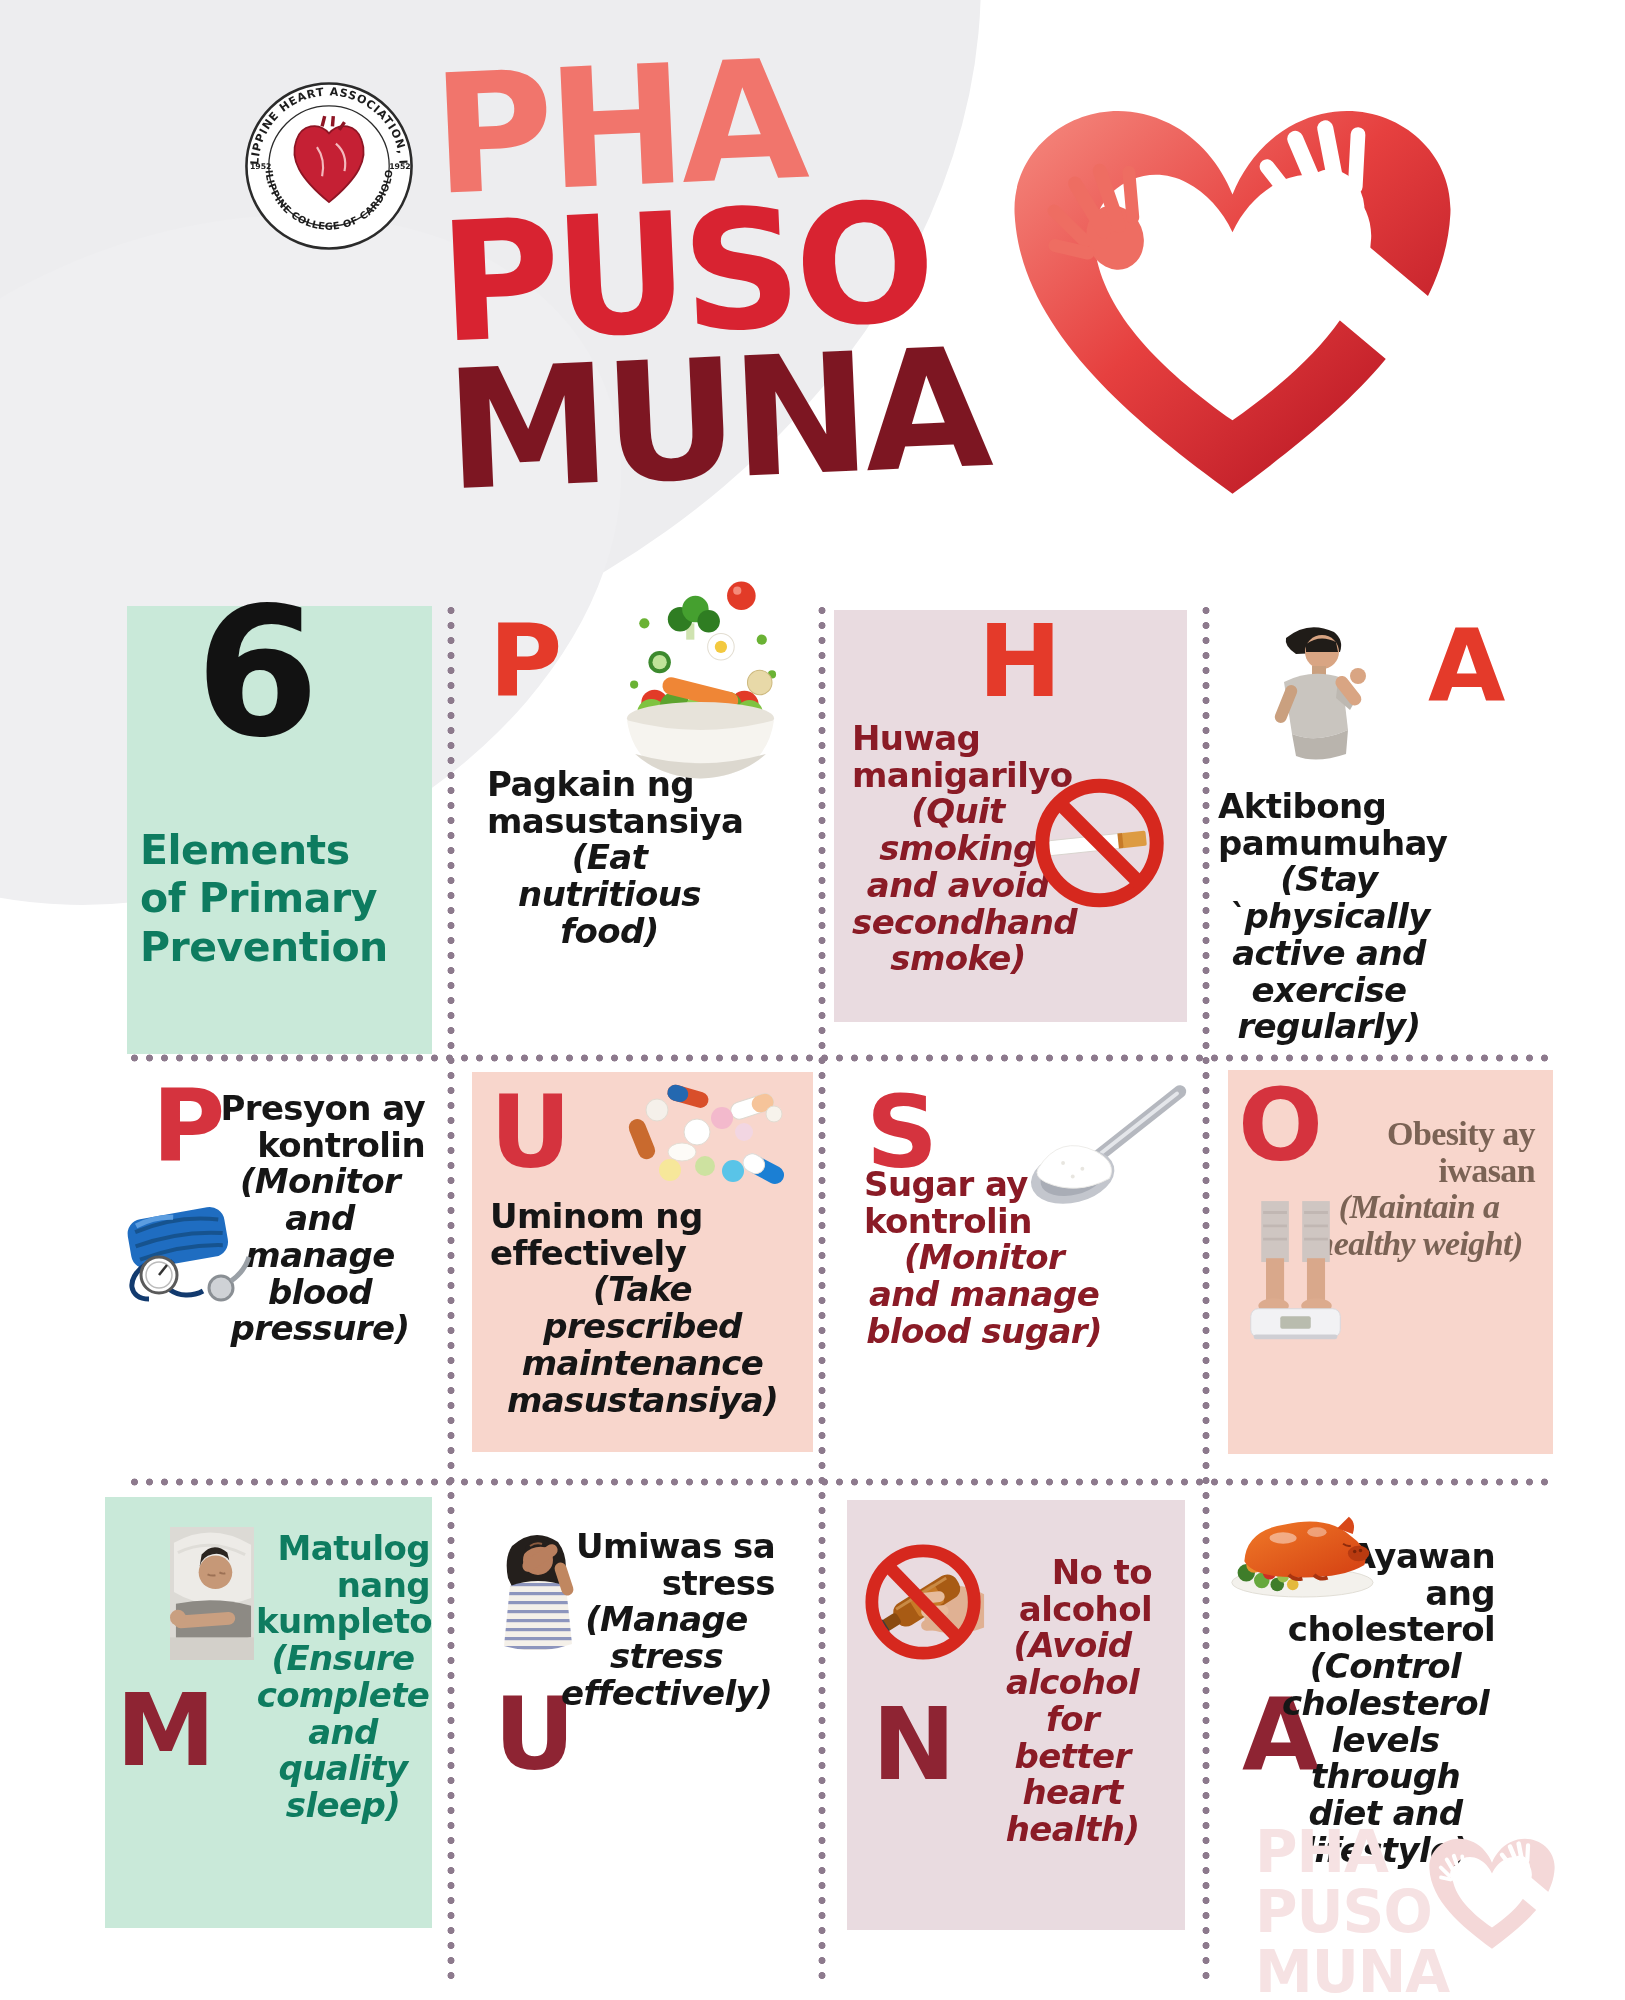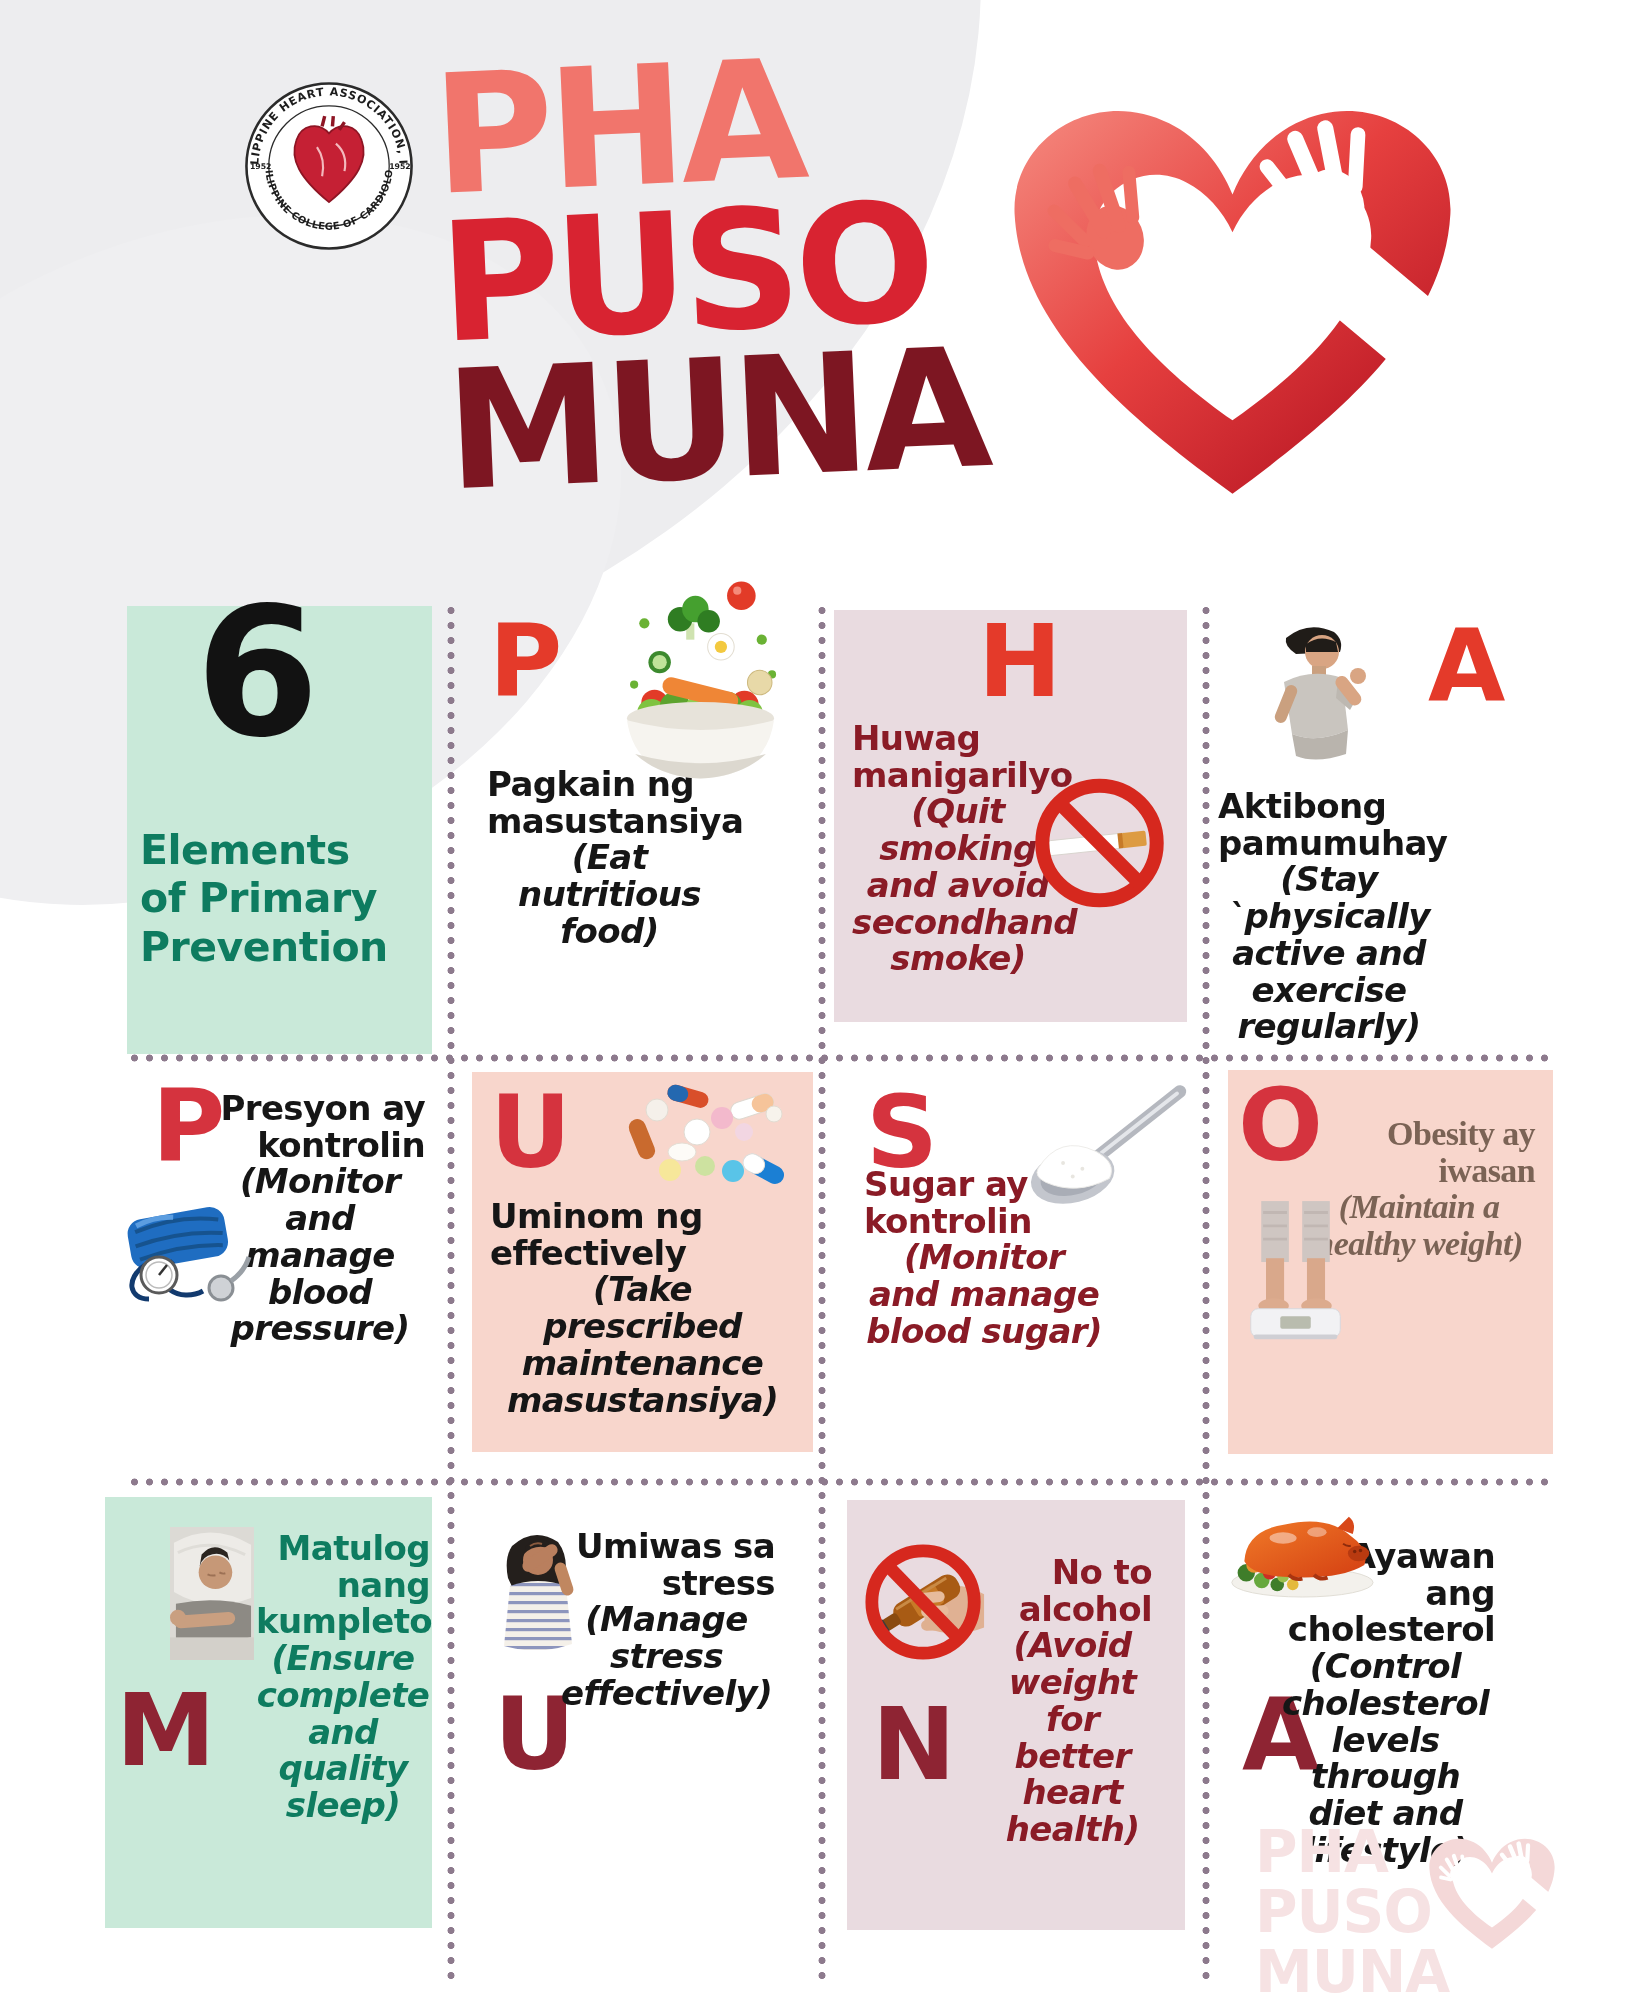--- a/index.html
+++ b/index.html
@@ -218,21 +218,21 @@
   <div class="txt teal ra T-m">
     <span class="tl">Matulog nang kumpleto</span>
     <span class="sub">(Ensure complete and quality sleep)</span>
   </div>
   <div class="txt black ra T-u3">
     <span class="tl">Umiwas sa stress</span>
     <span class="sub">(Manage stress effectively)</span>
   </div>
   <div class="txt maroon ra T-n">
     <span class="tl">No to alcohol</span>
-    <span class="sub">(Avoid weight for better heart health)</span>
+    <span class="sub">(Avoid alcohol for better heart health)</span>
   </div>
   <div class="txt black ra T-a3">
     <span class="tl">Ayawan ang cholesterol</span>
     <span class="sub">(Control cholesterol levels through diet and lifestyle)</span>
   </div>
 
   <div class="img I-salad">
     <svg viewBox="0 0 200 235">
       <circle cx="45" cy="62" r="5" fill="#6ab234"></circle>
         <circle cx="160" cy="78" r="5" fill="#6ab234"></circle>

